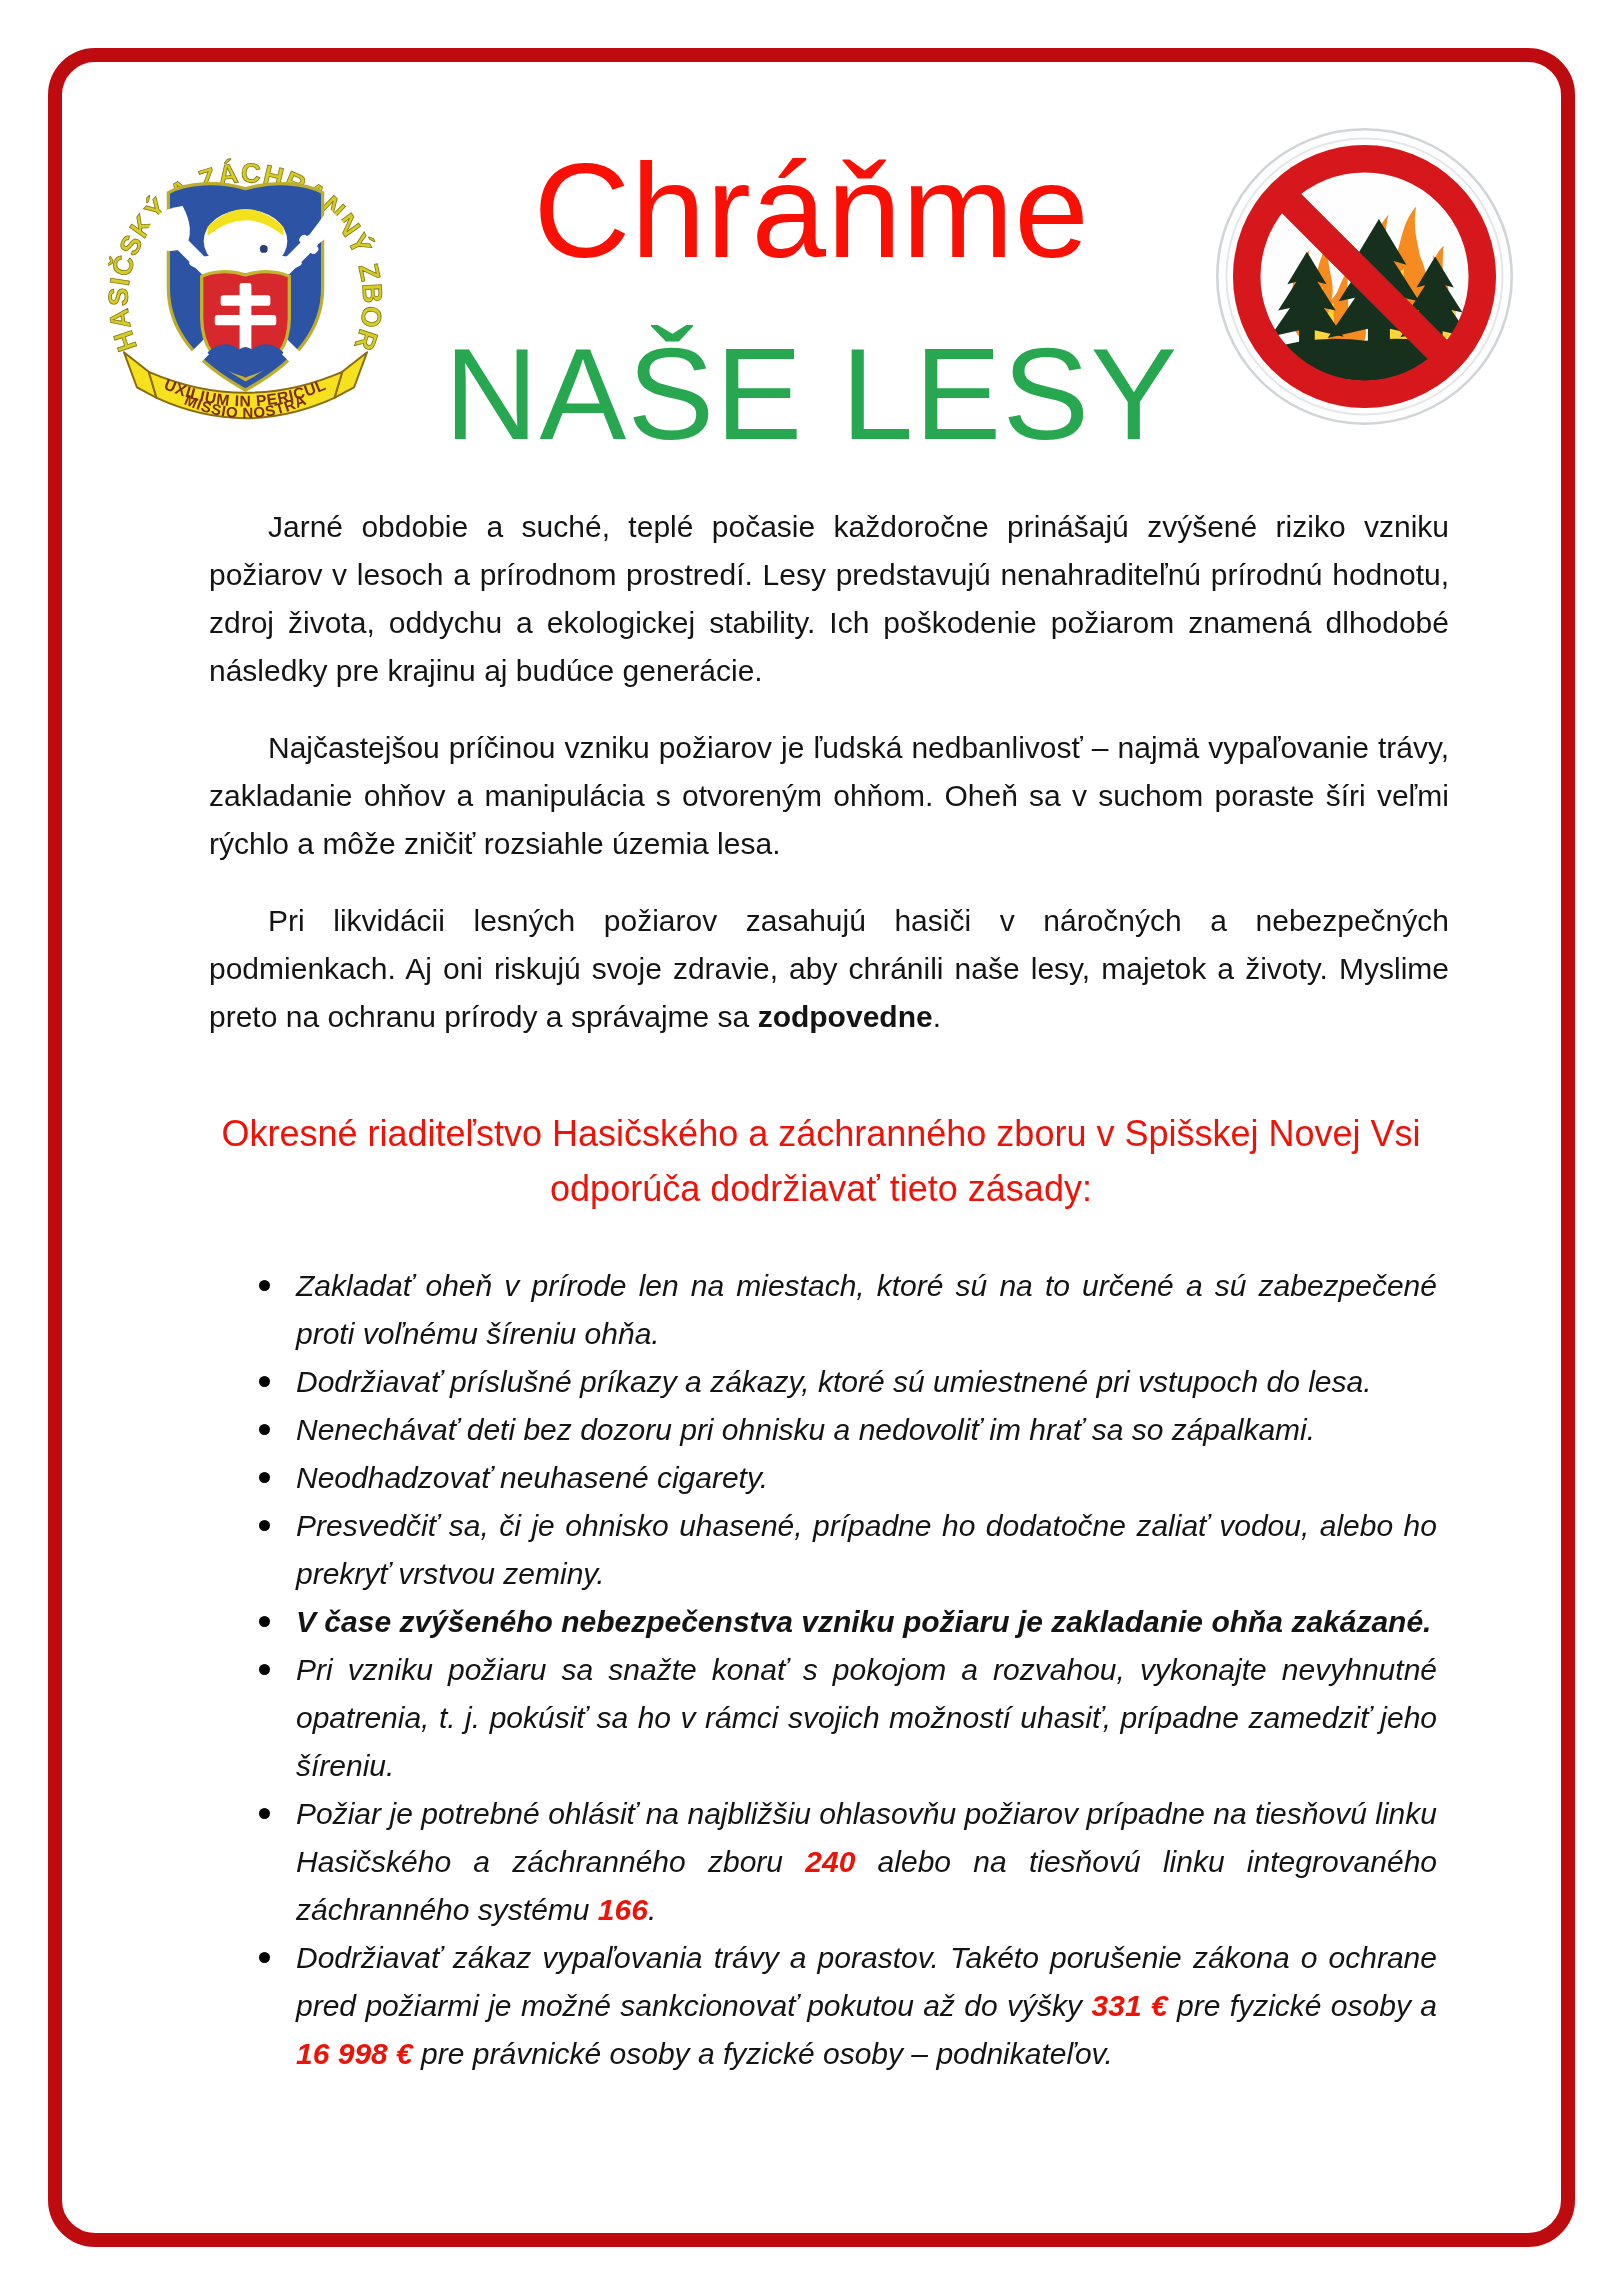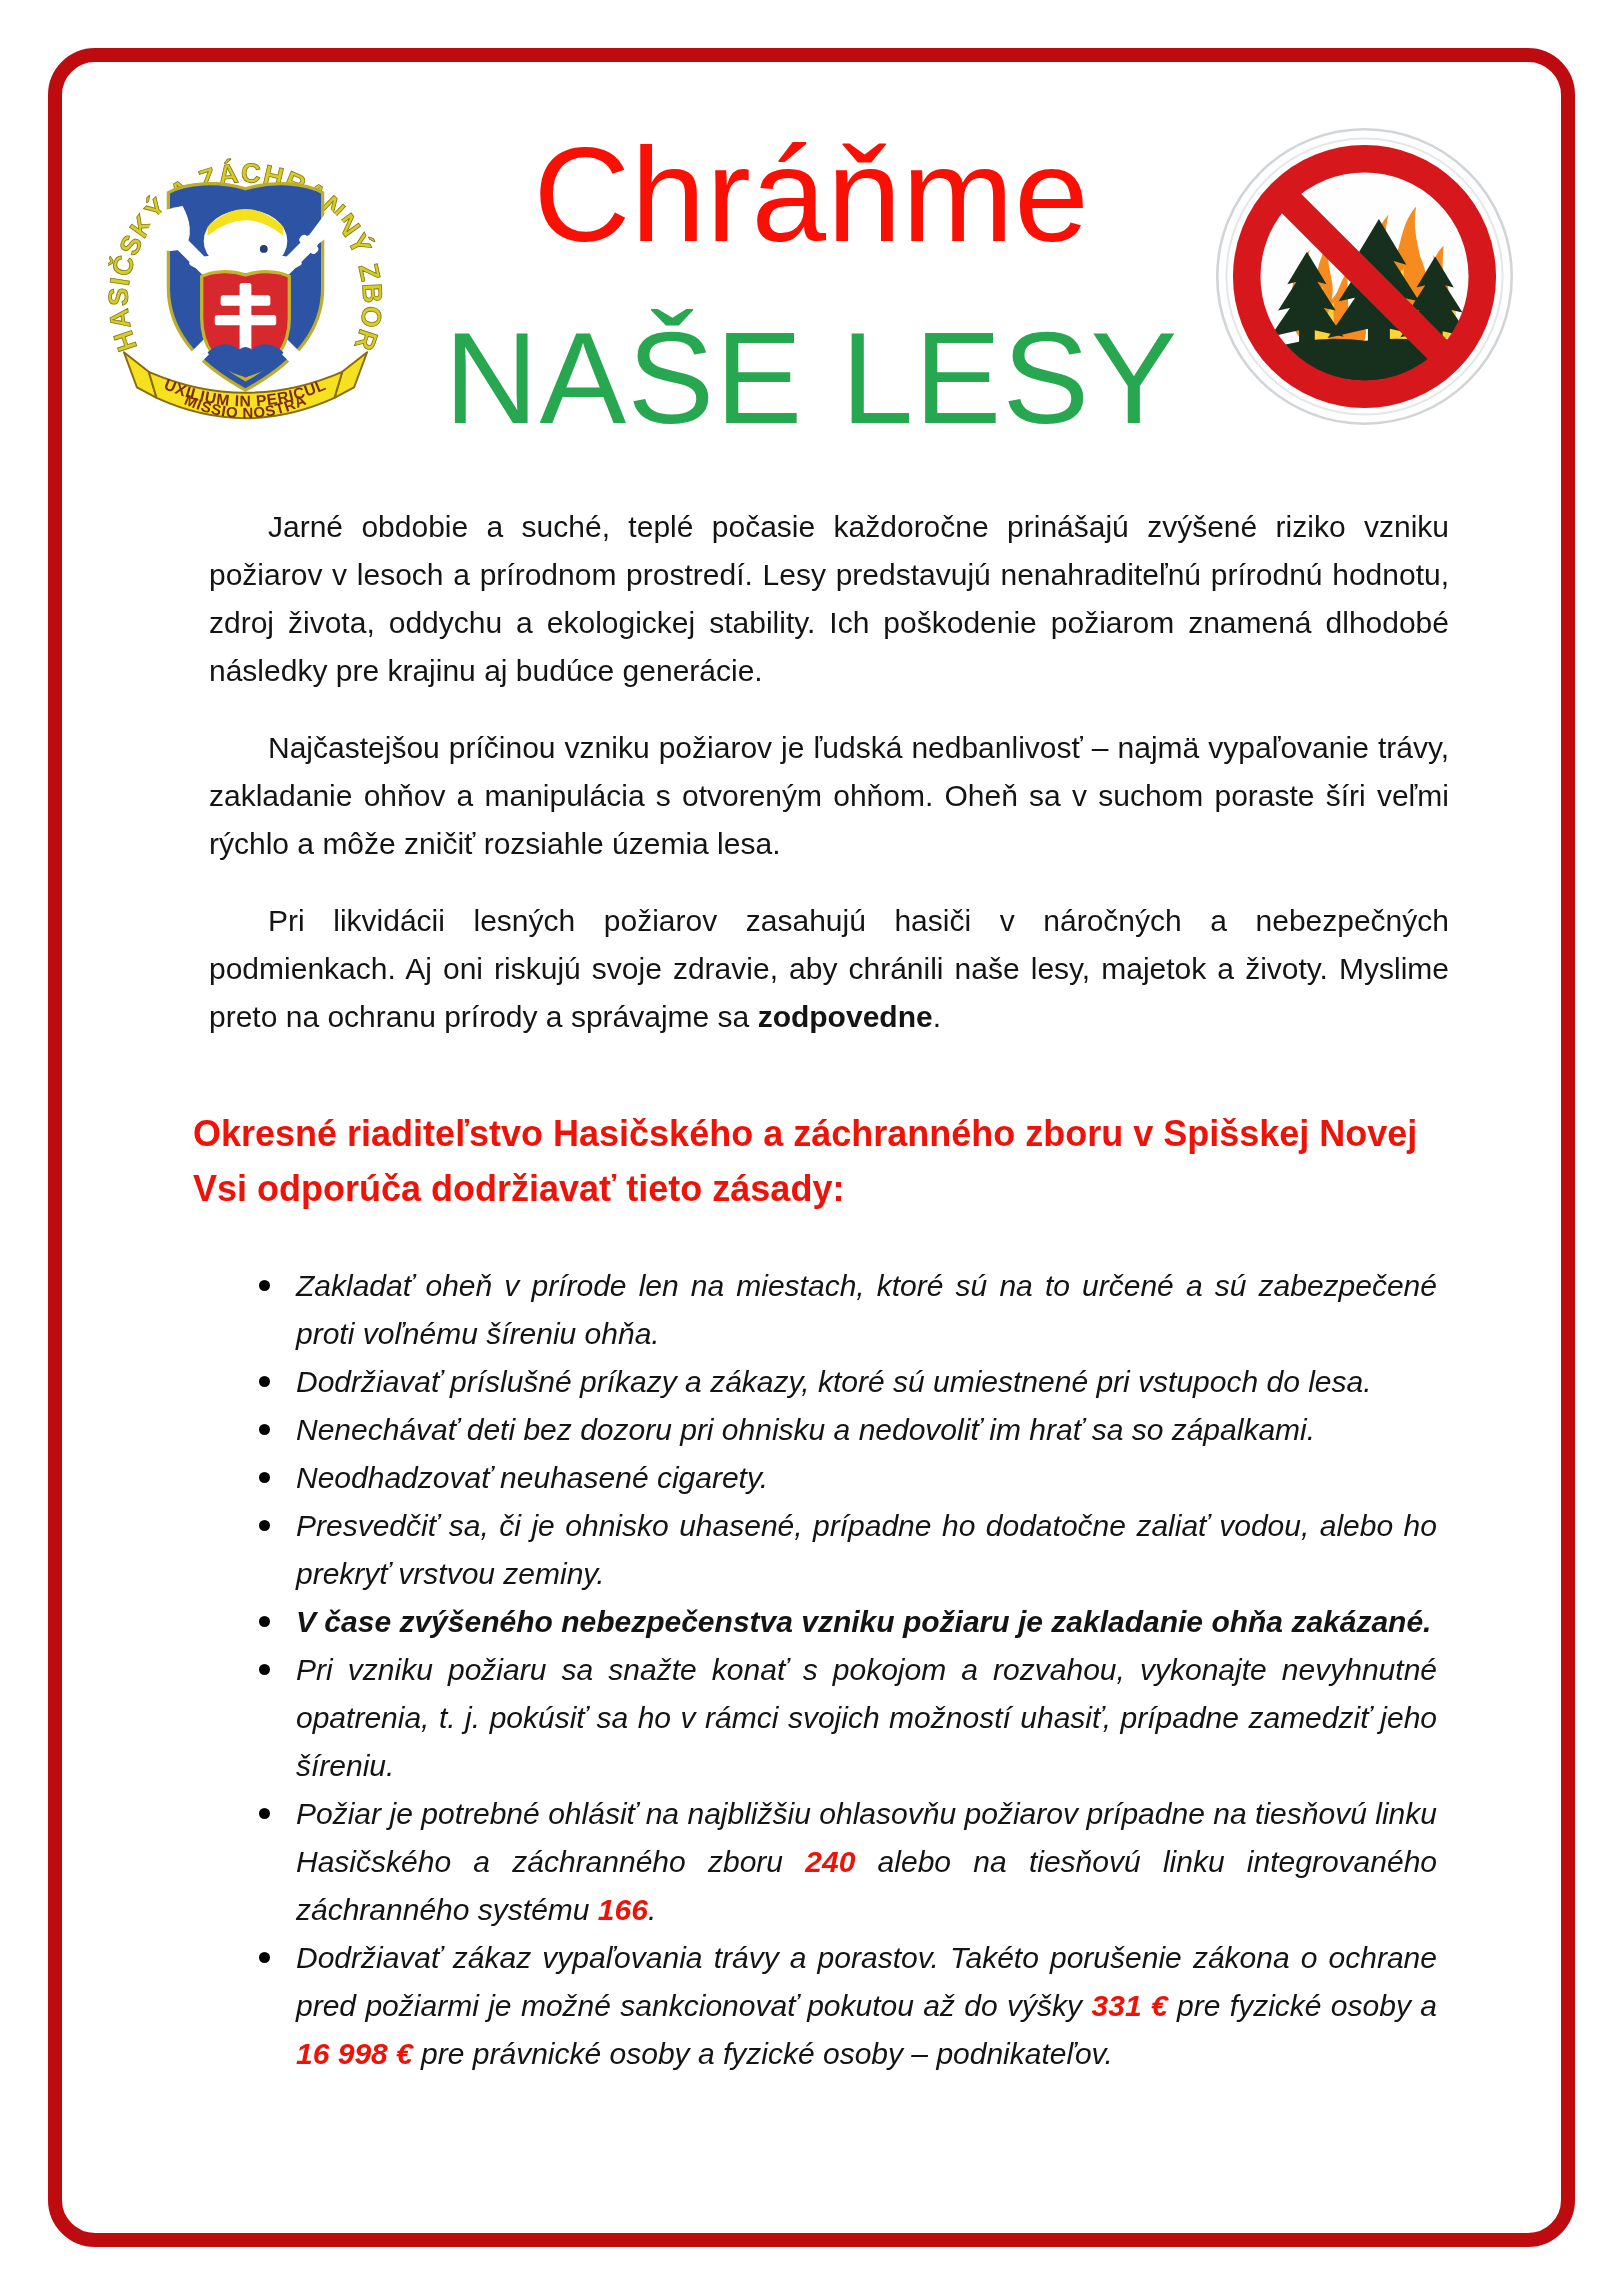--- a/index.html
+++ b/index.html
@@ -12,42 +12,42 @@
   }
   .page-border{
     position:absolute;left:48px;top:48px;width:1527px;height:2199px;
     border:14.4px solid var(--border-red,#be0b10);
     border-radius:47px;box-sizing:border-box;
     pointer-events:none;
   }
   
   .logo{position:absolute;left:108px;top:92px;width:275px;height:353px;}
   .sign{position:absolute;left:1214px;top:126px;width:301px;height:301px;}
-  .title-block{position:absolute;left:0;right:0;top:115px;text-align:center;}
+  .title-block{position:absolute;left:0;right:0;top:131px;text-align:center;}
   .title-line1{
     font-size:134px;line-height:160px;color:var(--title-red,#f81005);
     letter-spacing:0.7px;
   }
   .title-line2{
     margin-top:27.5px;
     font-size:130px;line-height:151px;color:var(--title-green,#27a74f);
     letter-spacing:1.3px;
   }
   
   .main-col{position:absolute;left:193px;top:503px;width:1256px;}
   .para{
     margin:0 0 29px 16px;
     font-size:30px;line-height:48px;
     text-align:justify;text-indent:59px;
   }
   .section-heading{
     margin:65px 0 46px 0;
-    font-size:36px;line-height:55px;font-weight:bold;
+    font-size:36px;line-height:55px;font-weight:normal;
     color:var(--accent-red,#ee1309);
-    text-align:left;text-indent:0;
+    text-align:center;text-indent:0;
   }
   .bullet-list{list-style:none;margin:12px;padding:0 0 0 54px;font-style:italic;}
   .bullet-list li{
     position:relative;padding-left:37px;
     font-size:30px;line-height:48px;text-align:justify;
   }
   .bullet-dot{
     position:absolute;left:0;top:18.3px;width:11px;height:11px;
     border-radius:50%;background:#000;
   }

